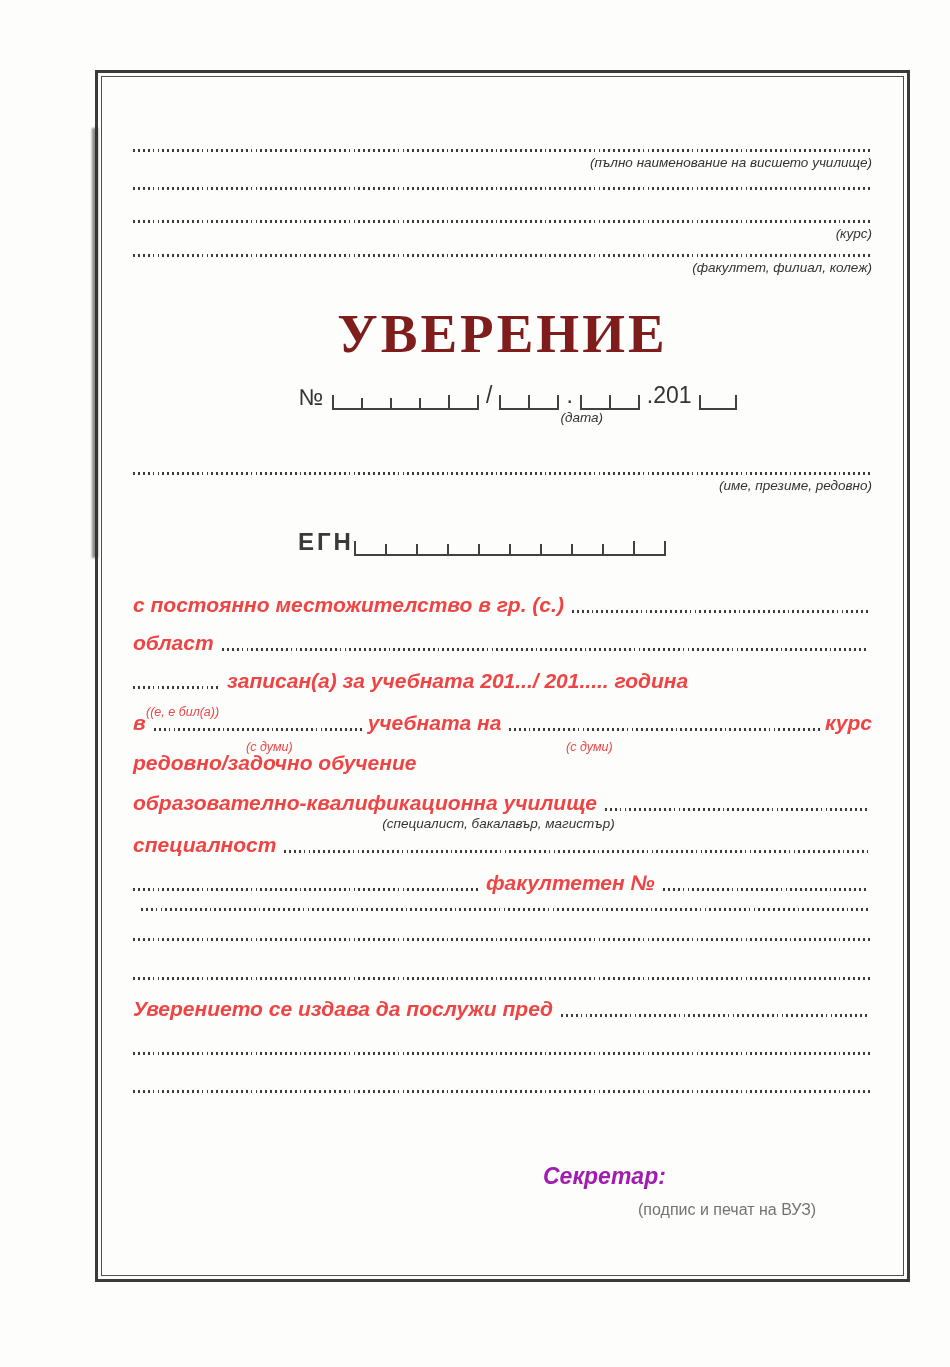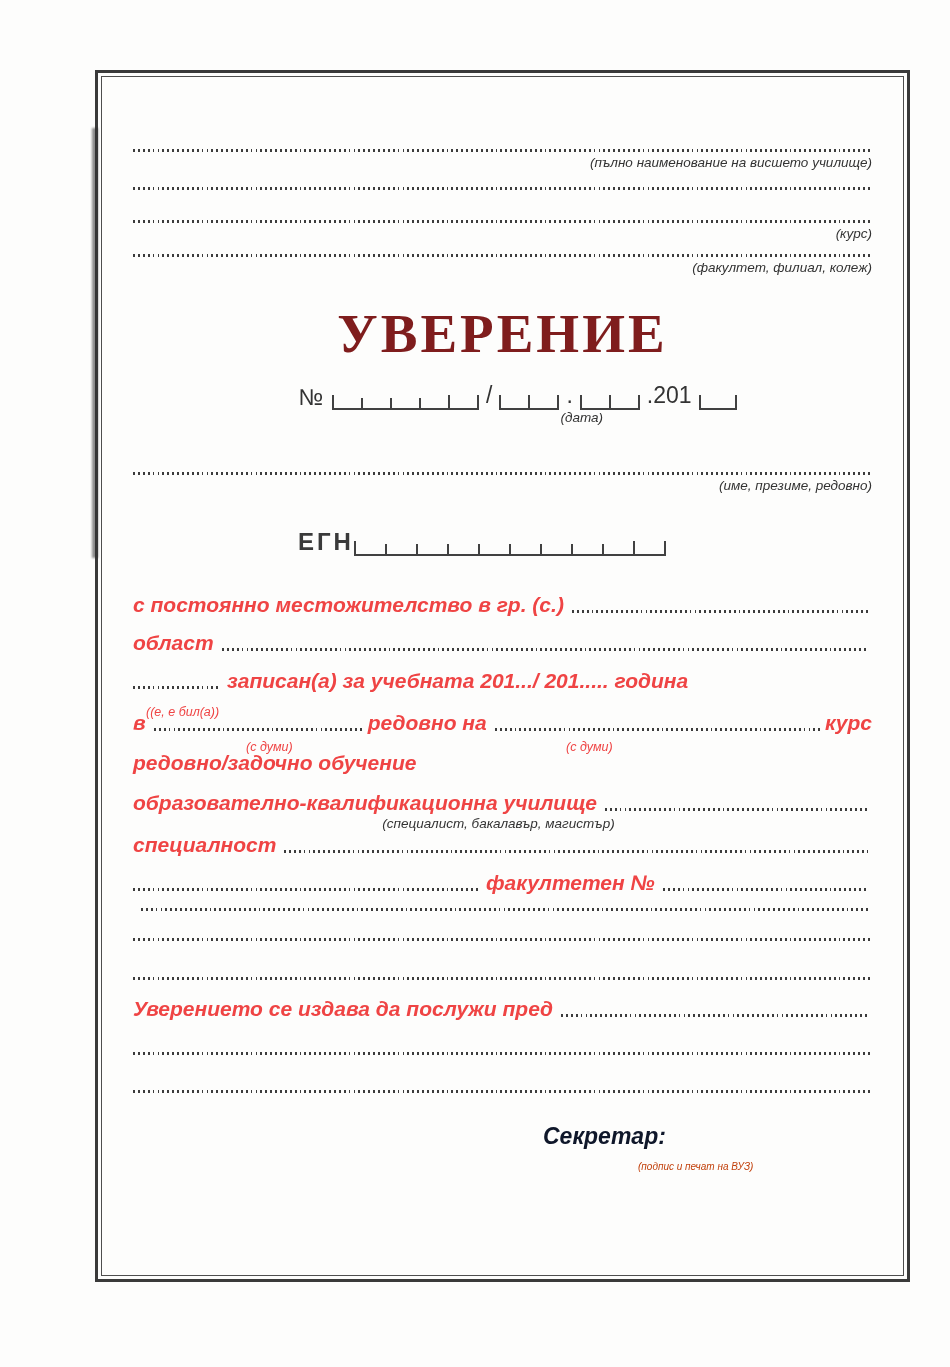--- a/index.html
+++ b/index.html
@@ -77,24 +77,24 @@
   .egnrow .comb .cell{width:29px;}
   
   .rel{position:relative;}
   .subcap{position:absolute;font-style:italic;font-weight:normal;font-size:12.5px;letter-spacing:0;}
   .cap-enrolled{left:0;top:31px;margin-left:13px;}
   .cap-words-1{left:113px;top:24px;}
   .cap-words-2{left:433px;top:24px;}
   .cap-right{ text-align:center;margin-right:8px;}
   
   .secretary{
-    margin:30px 0 0 410px;
-    font-style:italic;font-weight:bold;font-size:23px;line-height:26px;color:#0f172a;
-  }
-  .sigcap{margin:12px 0 0 505px;font-style:italic;font-size:10px;color:#c2410c;}
+    margin:70px 0 0 410px;
+    font-style:italic;font-weight:bold;font-size:23px;line-height:26px;color:#a21caf;
+  }
+  .sigcap{margin:12px 0 0 505px;font-size:16px;color:#737373;}
   .mt12{margin-top:12px}.mt16{margin-top:16px}
 </style>
 </head>
 <body>
 
 <div class="frame">
   <div class="frame-inner"></div>
   <div class="content">
 
     <div class="dotline"></div>
@@ -168,21 +168,21 @@
 
     <div class="fieldrow rel mt12">
       <span class="dots lead" style="flex:0 0 86px"></span>
       <span>записан(а) за учебната 201.../ 201..... година</span>
       <span class="subcap cap-enrolled">((е, е бил(а))</span>
     </div>
 
     <div class="fieldrow rel mt16">
       <span>в</span>
       <span class="dots" style="flex:0 0 210px"></span>
-      <span>редовно на</span>
+      <span>учебната на</span>
       <span class="dots"></span>
       <span>курс</span>
       <span class="subcap cap-words-1">(с думи)</span>
       <span class="subcap cap-words-2">(с думи)</span>
     </div>
 
     <div class="fieldrow" style="margin-top:14px">
       <span>редовно/задочно обучение</span>
     </div>
 

